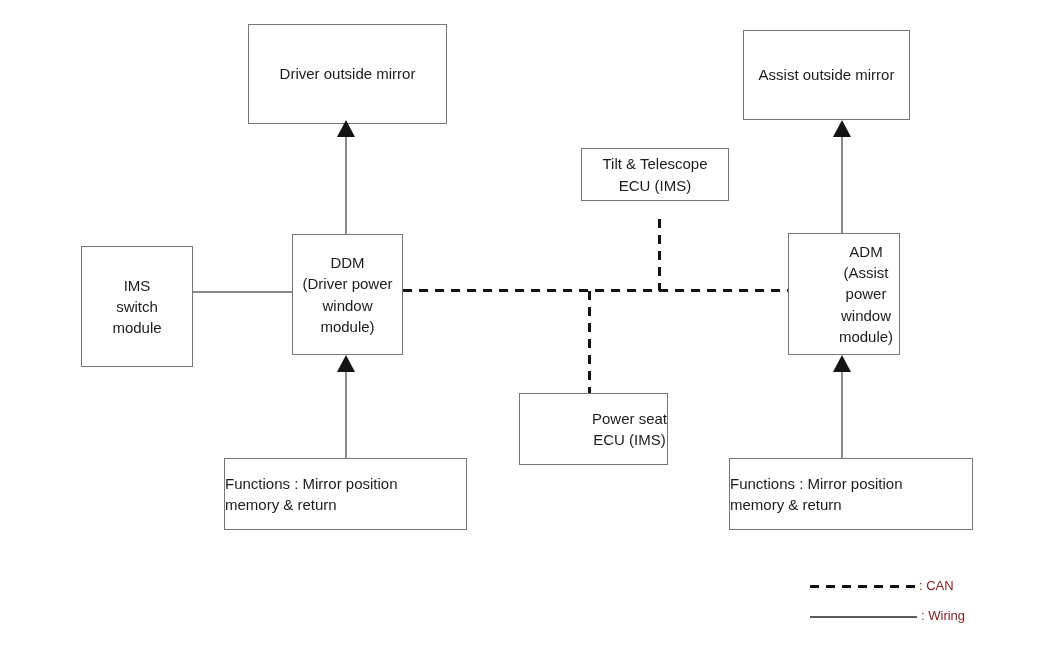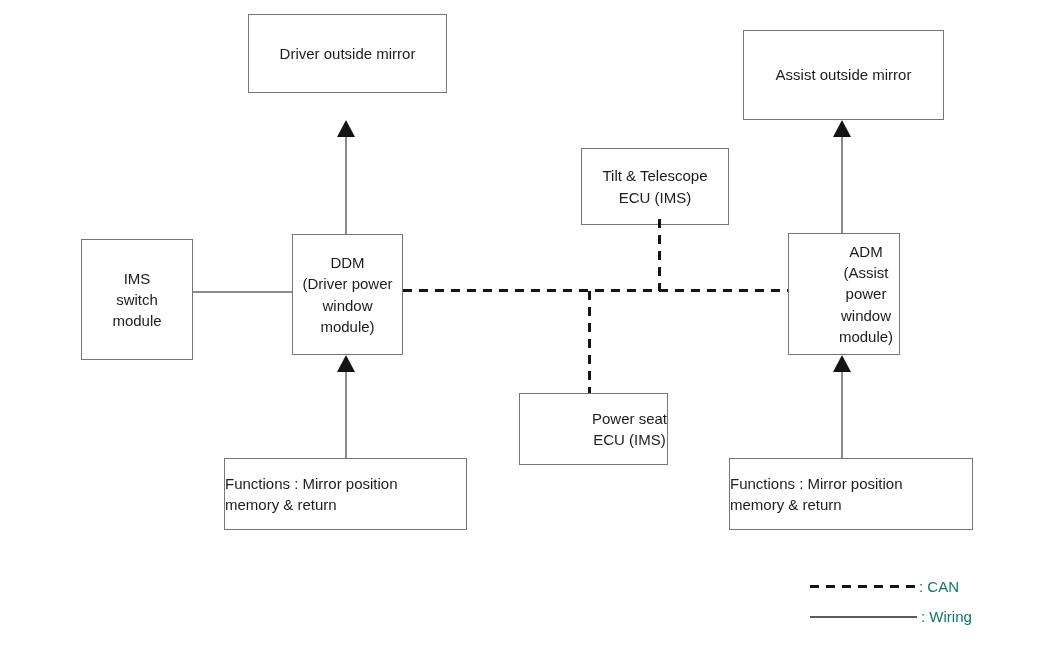--- a/index.html
+++ b/index.html
@@ -50,44 +50,44 @@
   .arrow-up {
     position: absolute;
     width: 0;
     height: 0;
     border-left: 9px solid transparent;
     border-right: 9px solid transparent;
     border-bottom: 17px solid #141414;
   }
   .legend-label {
     position: absolute;
-    font-size: 15px;
-    color: #0f766e;
+    font-size: 13px;
+    color: #7f1d1d;
     white-space: nowrap;
   }
 </style>
 </head>
 <body>
 
 <div class="canvas">
 
-  <div class="box" style="left:248px; top:14px; width:199px; height:79px;">
+  <div class="box" style="left:248px; top:24px; width:199px; height:100px;">
     <span class="lbl">Driver outside mirror</span>
   </div>
 
-  <div class="box" style="left:743px; top:30px; width:201px; height:90px;">
+  <div class="box" style="left:743px; top:30px; width:167px; height:90px;">
     <span class="lbl">Assist outside mirror</span>
   </div>
 
-  <div class="box" style="left:581px; top:148px; width:148px; height:77px;">
+  <div class="box" style="left:581px; top:148px; width:148px; height:53px;">
     <span class="lbl">Tilt &amp; Telescope
 ECU (IMS)</span>
   </div>
 
-  <div class="box" style="left:81px; top:239px; width:112px; height:121px;">
+  <div class="box" style="left:81px; top:246px; width:112px; height:121px;">
     <span class="lbl">IMS
 switch
 module</span>
   </div>
 
   <div class="box" style="left:292px; top:234px; width:111px; height:121px;">
     <span class="lbl">DDM
 (Driver power
 window
 module)</span>

